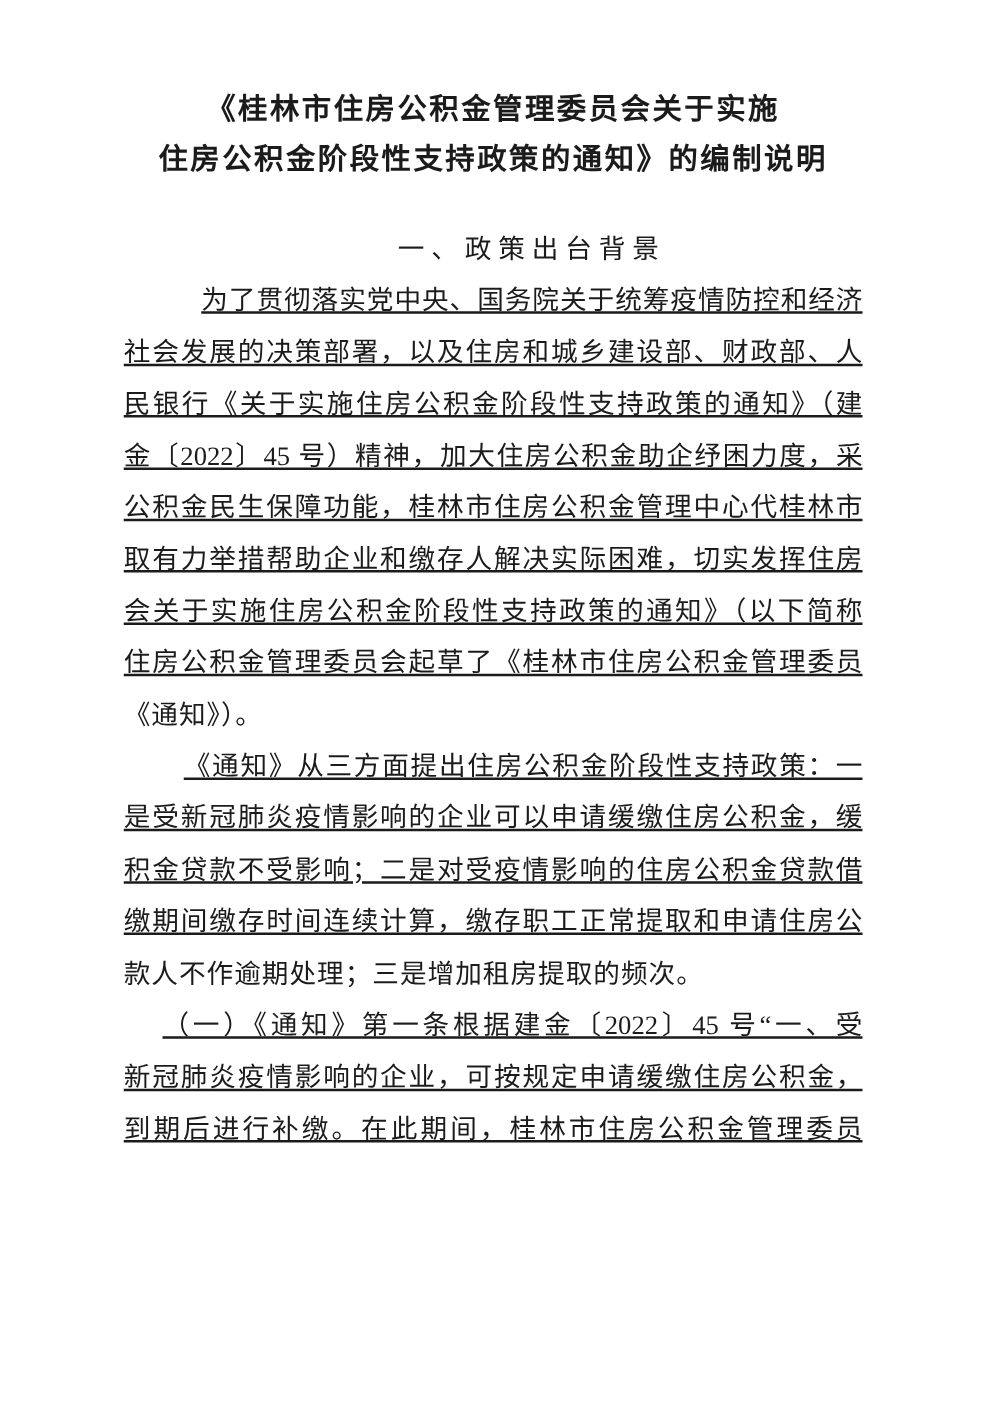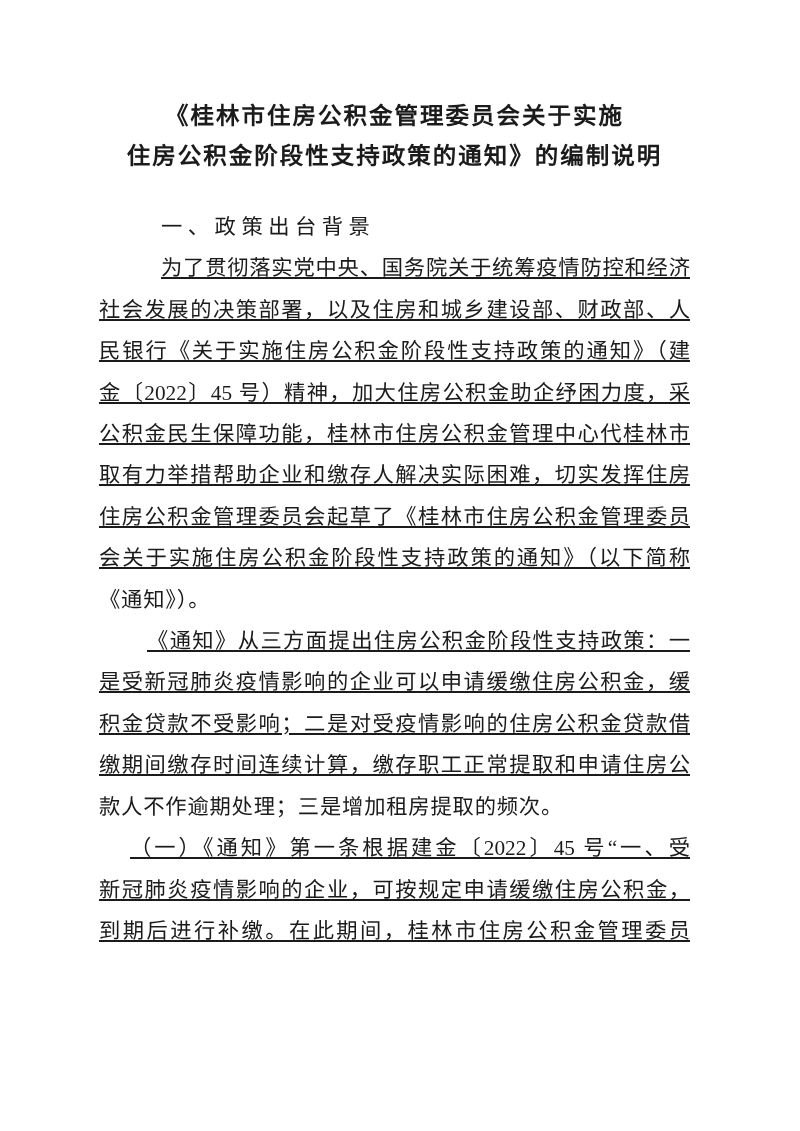--- a/index.html
+++ b/index.html
@@ -2,21 +2,21 @@
 <html lang="zh-CN"><head>
 <meta charset="utf-8">
 <style>
   html, body { margin: 0; padding: 0; background: #ffffff; }
   .page {
     position: relative;
     width: 800px;
     height: 1131px;
     background: #ffffff;
     box-sizing: border-box;
-    padding-top: 96px;
+    padding-top: 68px;
     font-family: "Liberation Serif", "DejaVu Serif", serif;
     color: #1b1b1b;
     overflow: hidden;
   }
   .title-block {
     width: 591px;
     margin-left: 99px;
     text-align: center;
   }
   .title-line {
@@ -36,21 +36,21 @@
   }
   .line { min-height: 41.4px; }
   .line.just {
     text-align: justify;
     text-align-last: justify;
     letter-spacing: normal;
     text-decoration: underline;
   }
   .line.heading {
     letter-spacing: 5.5px;
-    text-align: left;
+    text-align: center;
   }
   .ind62 { text-indent: 62px; }
   .ind48 { text-indent: 48px; }
   .ind31 { text-indent: 31px; }
 </style>
 </head>
 <body>
 
 <div class="page">
 
@@ -60,22 +60,22 @@
   </div>
 
   <div class="body-block">
     <div class="line heading ind62">一、政策出台背景</div>
     <div class="line just ind62">为了贯彻落实党中央、国务院关于统筹疫情防控和经济</div>
     <div class="line just">社会发展的决策部署，以及住房和城乡建设部、财政部、人</div>
     <div class="line just">民银行《关于实施住房公积金阶段性支持政策的通知》（建</div>
     <div class="line just">金〔2022〕45 号）精神，加大住房公积金助企纾困力度，采</div>
     <div class="line just">公积金民生保障功能，桂林市住房公积金管理中心代桂林市</div>
     <div class="line just">取有力举措帮助企业和缴存人解决实际困难，切实发挥住房</div>
+    <div class="line just">会关于实施住房公积金阶段性支持政策的通知》（以下简称</div>
     <div class="line just">住房公积金管理委员会起草了《桂林市住房公积金管理委员</div>
-    <div class="line just">会关于实施住房公积金阶段性支持政策的通知》（以下简称</div>
     <div class="line">《通知》）。</div>
     <div class="line just ind48">《通知》从三方面提出住房公积金阶段性支持政策：一</div>
     <div class="line just">是受新冠肺炎疫情影响的企业可以申请缓缴住房公积金，缓</div>
     <div class="line just">积金贷款不受影响；二是对受疫情影响的住房公积金贷款借</div>
     <div class="line just">缴期间缴存时间连续计算，缴存职工正常提取和申请住房公</div>
     <div class="line">款人不作逾期处理；三是增加租房提取的频次。</div>
     <div class="line just ind31">（一）《通知》第一条根据建金〔2022〕45 号“一、受</div>
     <div class="line just">新冠肺炎疫情影响的企业，可按规定申请缓缴住房公积金，</div>
     <div class="line just">到期后进行补缴。在此期间，桂林市住房公积金管理委员</div>
   </div>

